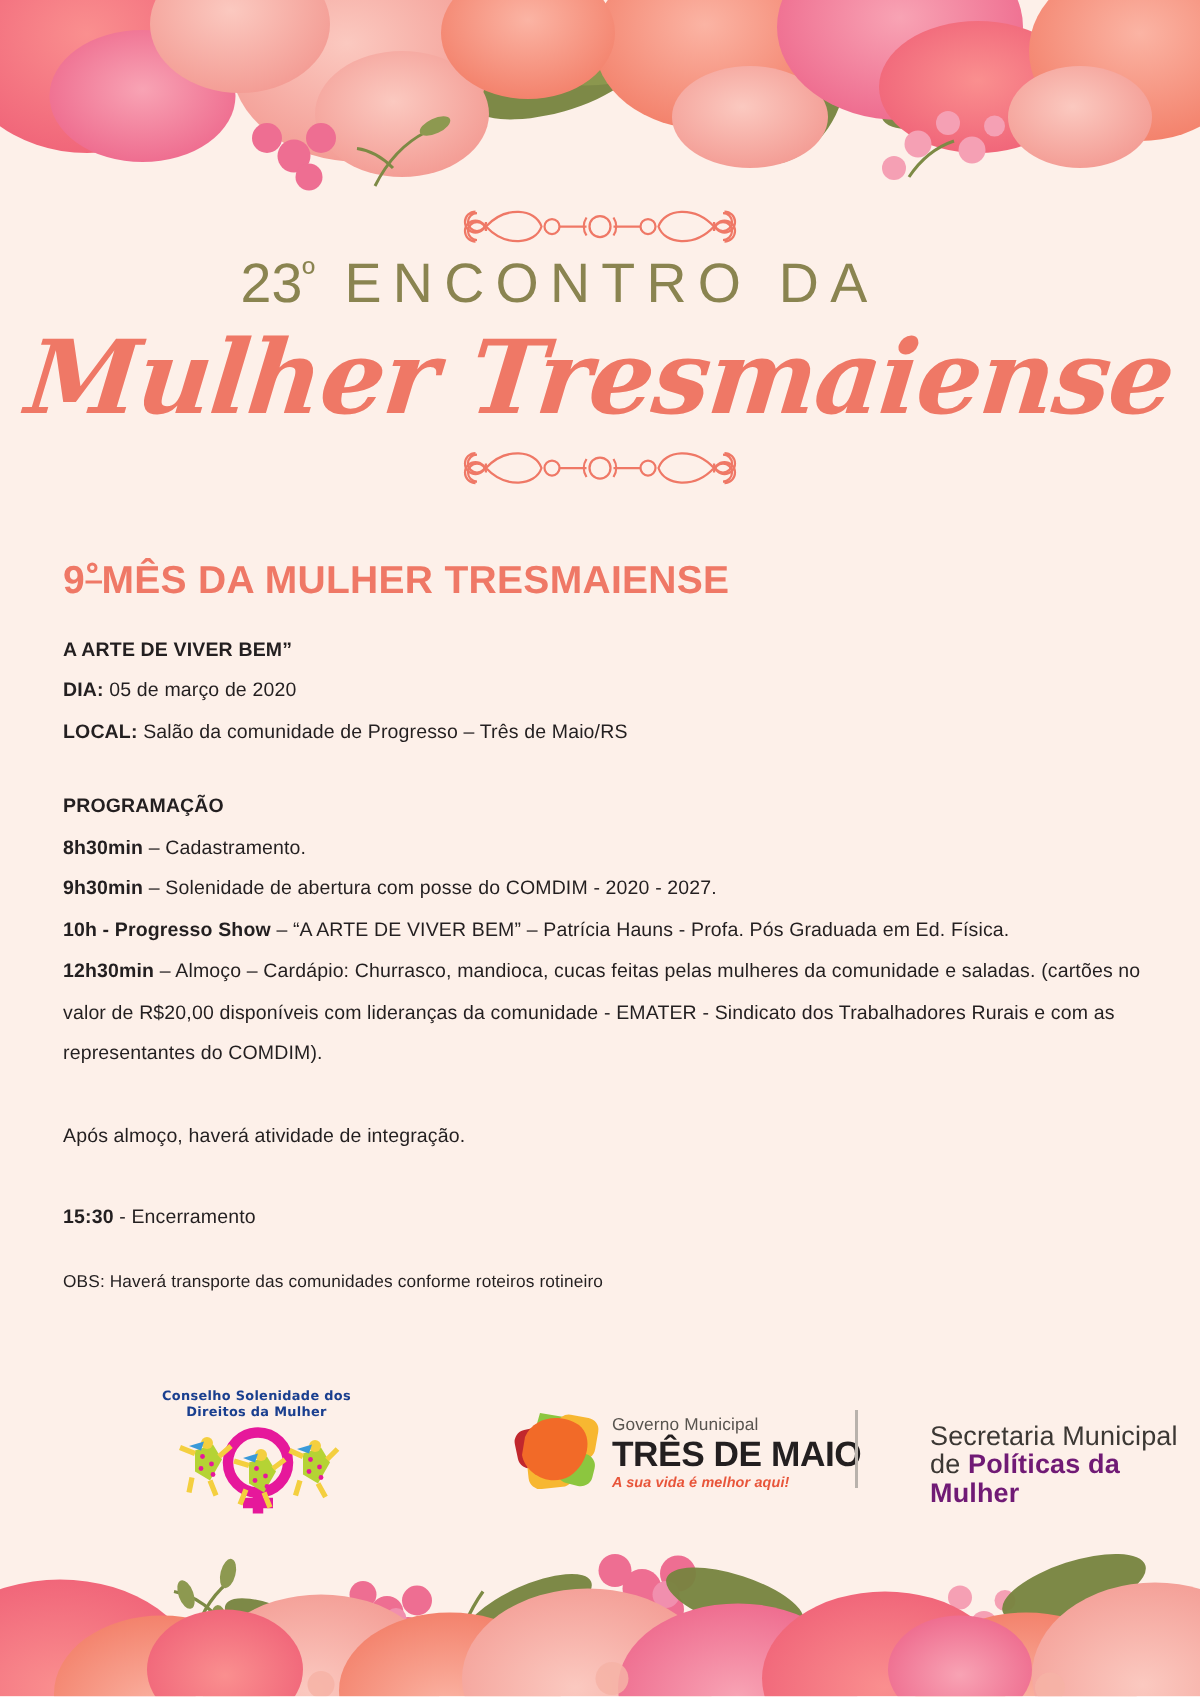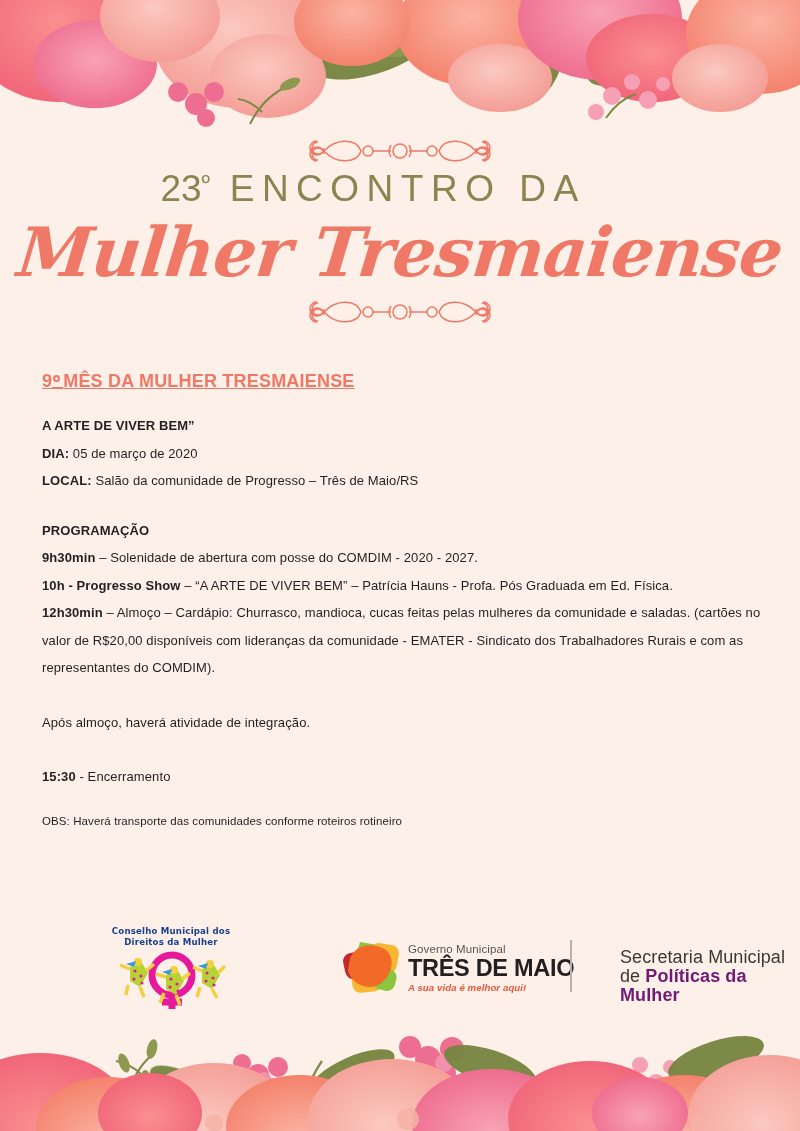--- a/index.html
+++ b/index.html
@@ -75,26 +75,25 @@
   
   .body-text {
     position: absolute;
     left: 42px;
     top: 372px;
     width: 730px;
     color: #231f20;
   }
   .section-head {
     color: #ef7866;
-    font-size: 18px;
+    font-size: 26px;
     font-weight: 700;
     letter-spacing: 0.2px;
     margin: 0 0 18px 0;
     line-height: 1.1;
-    text-decoration: underline;
   }
   .section-head .fem-ord {
     display: inline-block;
     position: relative;
     width: 11px;
     height: 22px;
     vertical-align: top;
   }
   .section-head .fem-ord::before {
     content: "";
@@ -339,20 +338,21 @@
     </div>
 
     <p class="line"><b>A ARTE DE VIVER BEM”</b></p>
     <p class="line"><b>DIA:</b> <span>05 de março de 2020</span></p>
     <p class="line"><b>LOCAL:</b> <span>Salão da comunidade de Progresso – Três de Maio/RS</span></p>
 
     <div class="spacer-sm"></div>
 
     <p class="line"><b>PROGRAMAÇÃO</b></p>
 
+    <p class="line"><b>8h30min</b> <span>– Cadastramento.</span></p>
     <p class="line"><b>9h30min</b> <span>– Solenidade de abertura com posse do COMDIM - 2020 - 2027.</span></p>
     <p class="line"><b>10h - Progresso Show</b> <span>– “A ARTE DE VIVER BEM” – Patrícia Hauns - Profa. Pós Graduada em Ed. Física.</span></p>
     <p class="line"><b>12h30min</b> <span>– Almoço – Cardápio: Churrasco, mandioca, cucas feitas pelas mulheres da comunidade e saladas. (cartões no valor de R$20,00 disponíveis com lideranças da comunidade - EMATER - Sindicato dos Trabalhadores Rurais e com as representantes do COMDIM).</span></p>
 
     <div class="spacer-md"></div>
 
     <p class="line">Após almoço, haverá atividade de integração.</p>
 
     <div class="spacer-md"></div>
 
@@ -360,21 +360,21 @@
 
     <div class="spacer-sm"></div>
 
     <p class="obs">OBS: Haverá transporte das comunidades conforme roteiros rotineiro</p>
   </div>
 
   <div class="footer">
 
     <div class="logo-cmdm">
       <div class="cmdm-title">
-        <div>Conselho Municipal dos</div>
+        <div>Conselho Solenidade dos</div>
         <div>Direitos da Mulher</div>
       </div>
       <div class="cmdm-art">
         <svg width="130" height="62" viewBox="0 0 130 62" xmlns="http://www.w3.org/2000/svg" aria-hidden="true">
 
           <g stroke="#e6189b" stroke-width="7" fill="none">
             <circle cx="66" cy="26" r="20"></circle>
             <path d="M66 46 L66 60"></path>
             <path d="M56 53 L76 53"></path>
           </g>

